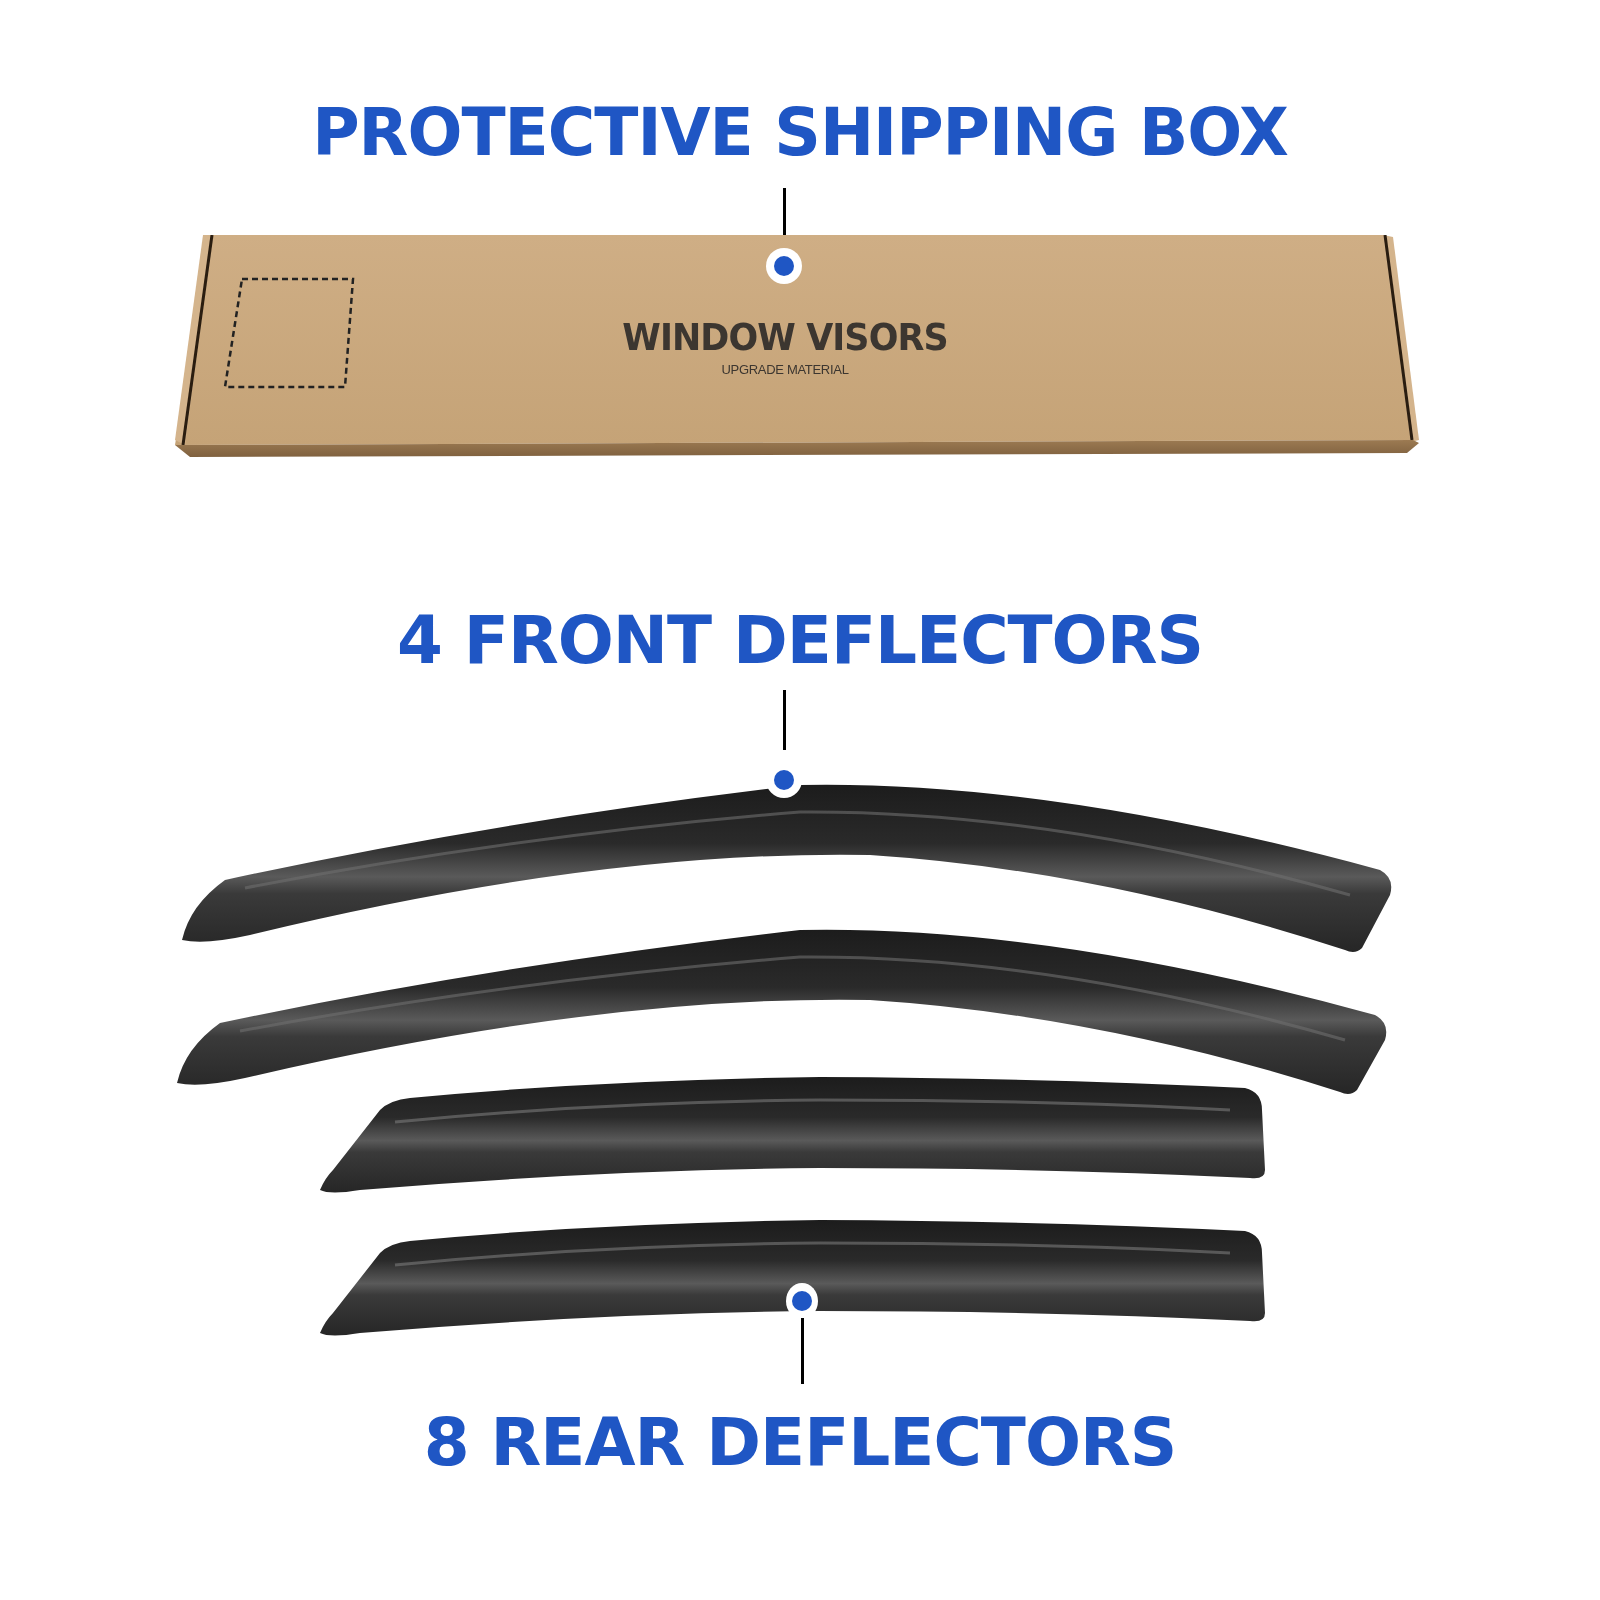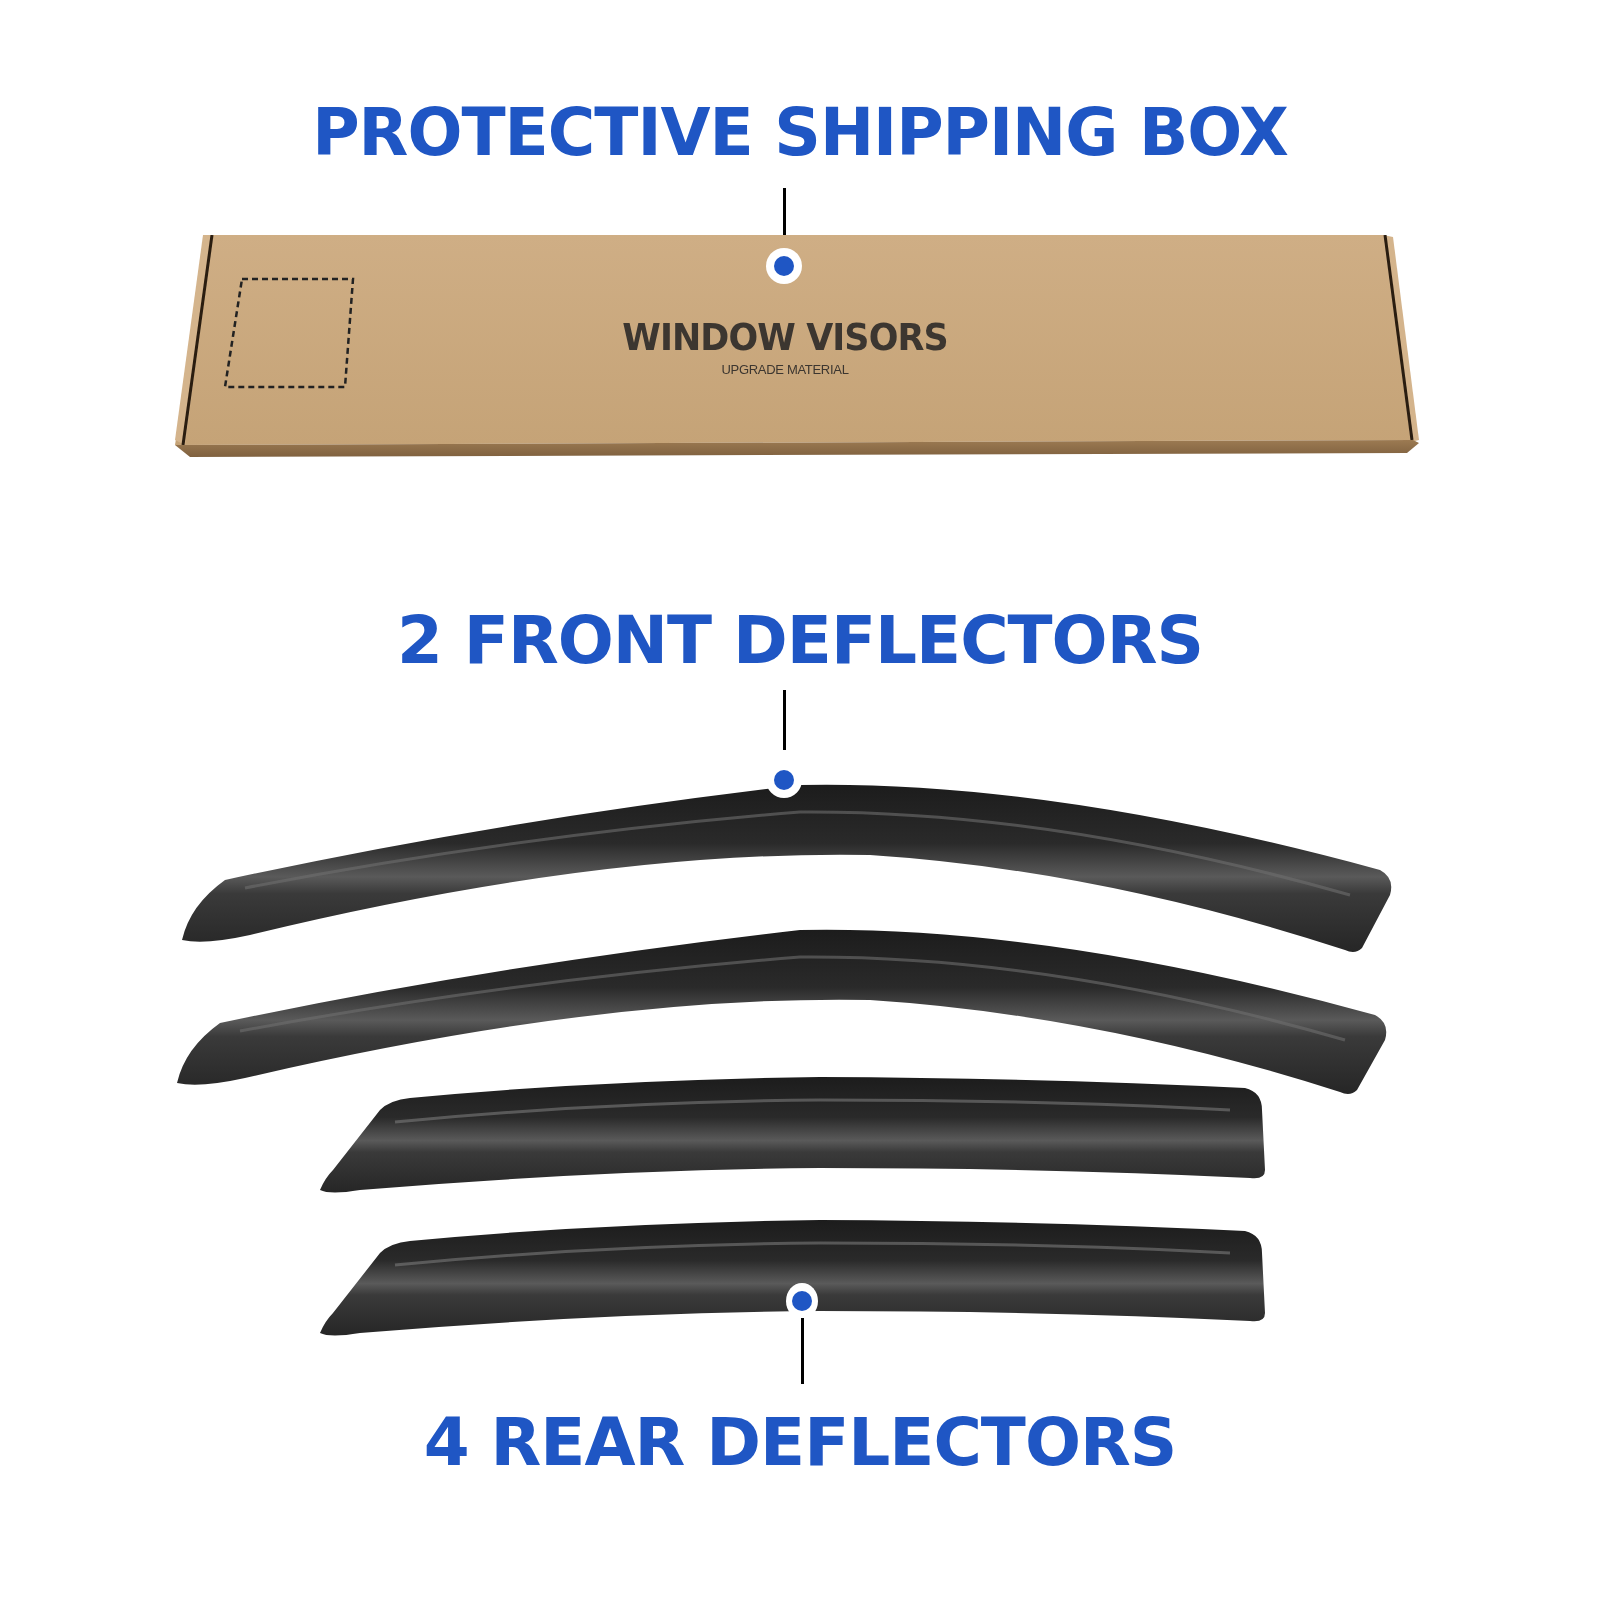--- a/index.html
+++ b/index.html
@@ -126,21 +126,21 @@
     <polygon points="0,210 1238,205 1244,208 1232,218 15,222" fill="url(#kraftSide)"></polygon>
 
     <polygon points="67,44 178,44 170,152 50,152" fill="none" stroke="#222" stroke-width="2.5" stroke-dasharray="6,4"></polygon>
   </svg>
   <div class="box-title">WINDOW VISORS</div>
   <div class="box-sub">UPGRADE MATERIAL</div>
 </div>
 
 <div class="dot" style="left:766px; top:248px;"></div>
 
-<div id="h-front" class="heading">2 FRONT DEFLECTORS</div>
+<div id="h-front" class="heading">4 FRONT DEFLECTORS</div>
 
 <div class="leader" style="left:783px; top:690px; height:60px;"></div>
 
 <svg class="deflectors" width="1600" height="1600" viewBox="0 0 1600 1600">
   <defs>
     <linearGradient id="defl" x1="0" y1="0" x2="0" y2="1">
       <stop offset="0" stop-color="#1c1c1c"></stop>
       <stop offset="0.35" stop-color="#2a2a2a"></stop>
       <stop offset="0.55" stop-color="#5a5a5a"></stop>
       <stop offset="0.65" stop-color="#3a3a3a"></stop>
@@ -168,13 +168,13 @@
     <path d="M395,1265 Q600,1245 820,1243 Q1050,1243 1230,1253" fill="none" stroke="#7a7a7a" stroke-width="3" opacity="0.6"></path>
   </g>
 </svg>
 
 <div class="dot" style="left:766px; top:762px;"></div>
 
 <div class="dot" style="left:786px; top:1283px; width:32px; height:36px;"></div>
 
 <div class="leader" style="left:801px; top:1318px; height:66px;"></div>
 
-<div id="h-rear" class="heading">4 REAR DEFLECTORS</div>
+<div id="h-rear" class="heading">8 REAR DEFLECTORS</div>
 
 </body></html>

